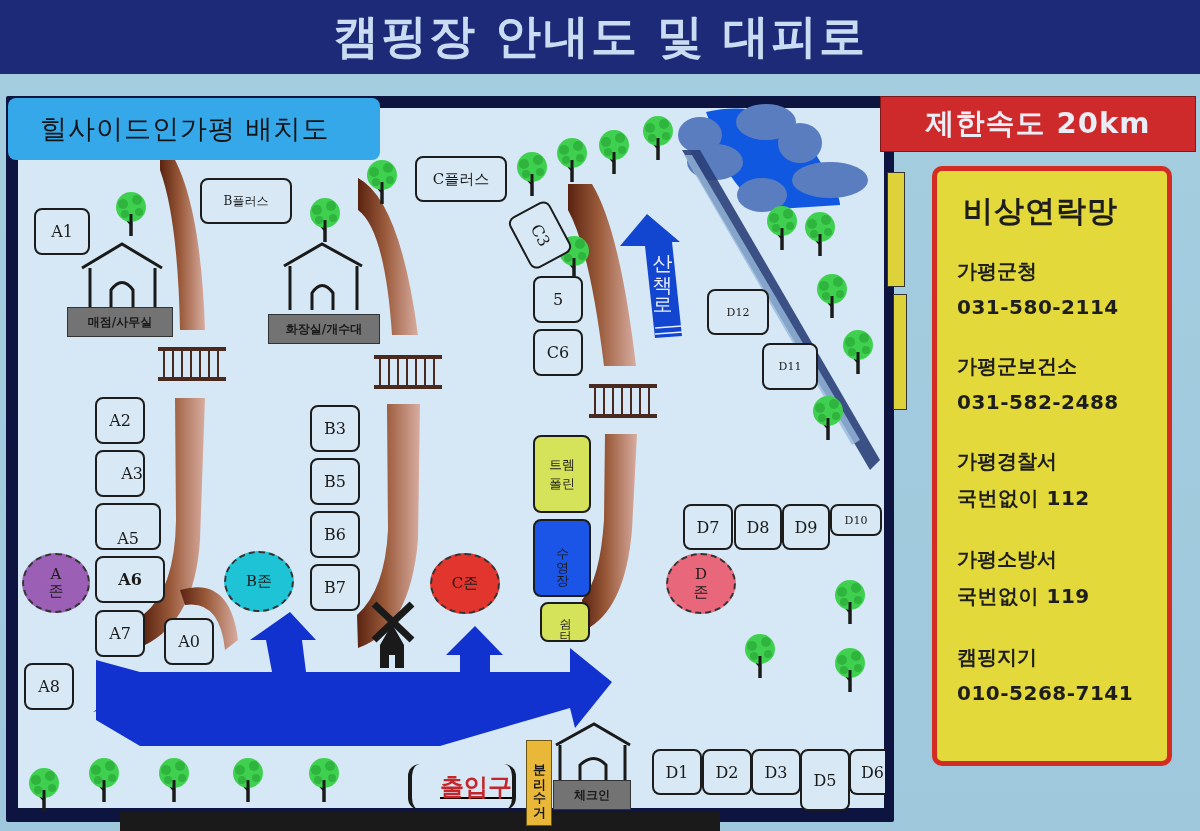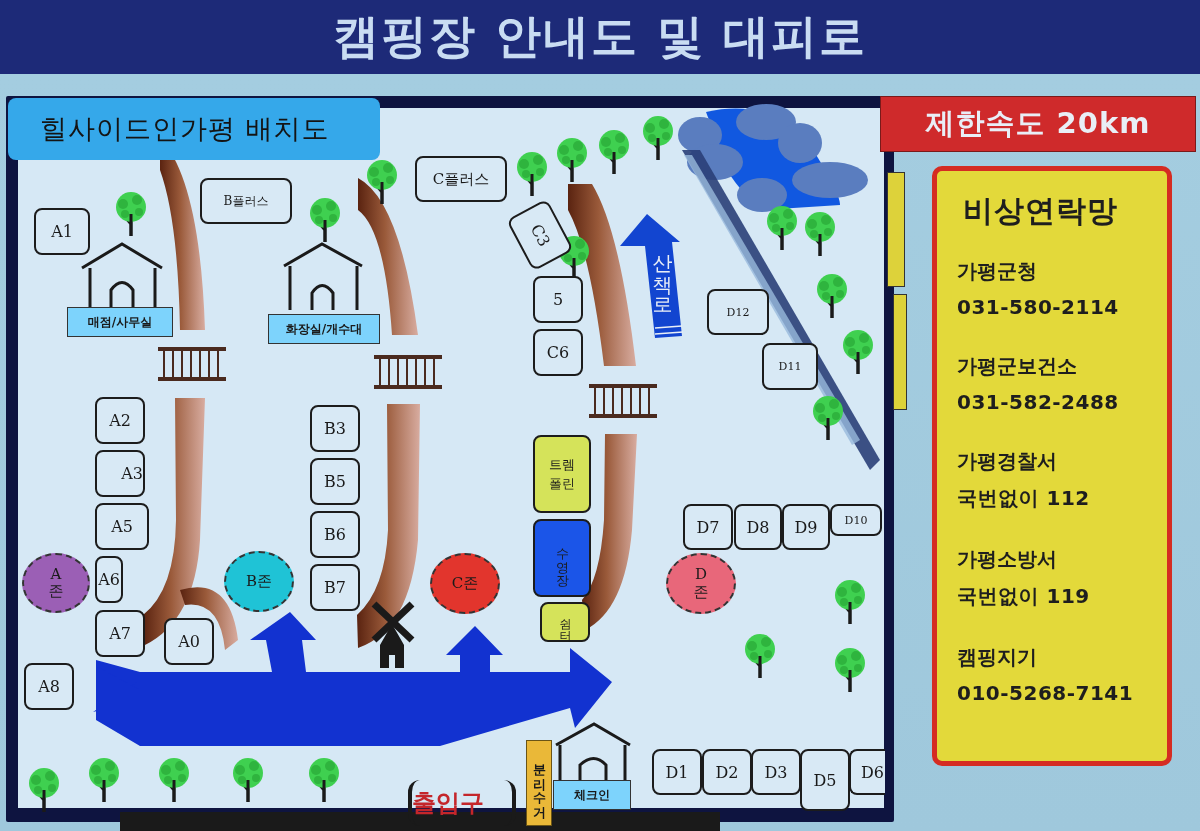--- a/index.html
+++ b/index.html
@@ -19,21 +19,21 @@
   .map-inner { left: 18px; top: 108px; width: 866px; height: 700px; background: #d6e8f5; }
 
   .map-title { left: 8px; top: 98px; width: 372px; height: 62px; background: #35a8ea; border-radius: 8px; display: flex; align-items: center; padding-left: 32px; }
   .map-title span { font-size: 27px; color: #141414; font-weight: normal; letter-spacing: 1px; }
 
   
   .site { position: absolute; border: 2px solid #1c1c1c; border-radius: 8px; background: #d8e9f5; display: flex; align-items: center; justify-content: center; font-family: "DejaVu Serif", "Liberation Serif", serif; font-size: 16px; color: #1a1a1a; cursor: pointer; }
   .site.small-font { font-size: 11px; }
 
   
-  .fac-label { position: absolute; background: #7dd3fc; border: 1.5px solid #333; display: flex; align-items: center; justify-content: center; font-size: 12px; font-weight: bold; color: #1a1a1a; }
+  .fac-label { position: absolute; background: #737373; border: 1.5px solid #333; display: flex; align-items: center; justify-content: center; font-size: 12px; font-weight: bold; color: #1a1a1a; }
 
   
   .zone { position: absolute; border-radius: 50%; border: 2px dashed #333; display: flex; align-items: center; justify-content: center; flex-direction: column; text-align: center; font-family: "DejaVu Serif", "Liberation Serif", serif; font-size: 15px; color: #1a1a1a; line-height: 1.15; cursor: pointer; }
 
   
   .bridge { position: absolute; height: 34px; border-top: 4px solid #4a2a1e; border-bottom: 4px solid #4a2a1e; background: repeating-linear-gradient(90deg, transparent 0 5px, #4a2a1e 5px 7px, transparent 7px 9px); }
 
   
   .speed-sign { left: 880px; top: 96px; width: 316px; height: 56px; background: #cf2a2b; display: flex; align-items: center; justify-content: center; border: 1px solid #7a1a1a; }
   .speed-sign span { color: #e9eef6; font-size: 29px; font-weight: bold; letter-spacing: 1px; }
@@ -42,21 +42,21 @@
   .contact-title { font-size: 30px; font-weight: bold; color: #1e1e1e; margin-bottom: 26px; letter-spacing: 1px; padding-left: 6px; }
   .contact-entry { margin-bottom: 34px; }
   .contact-name { font-size: 20px; font-weight: bold; color: #1e1e1e; margin-bottom: 10px; }
   .contact-phone { font-size: 20px; font-weight: bold; color: #1e1e1e; letter-spacing: 0.5px; }
 
   .side-tab { position: absolute; background: #ddd23a; border: 1.5px solid #333; }
 
   
   .arrow-text { color: #e8eef7; font-size: 20px; writing-mode: vertical-rl; text-orientation: upright; letter-spacing: 2px; }
 
-  .entrance { left: 408px; top: 780px; width: 108px; height: 46px; border-left: 4px solid #1a1a1a; border-right: 4px solid #1a1a1a; border-radius: 12px; display: flex; align-items: center; justify-content: flex-start; }
+  .entrance { left: 408px; top: 764px; width: 108px; height: 46px; border-left: 4px solid #1a1a1a; border-right: 4px solid #1a1a1a; border-radius: 12px; display: flex; align-items: center; justify-content: flex-end; text-decoration: underline; }
   .entrance span { color: #c4262b; font-size: 24px; font-weight: bold; }
 
   .recycle { left: 526px; top: 740px; width: 26px; height: 86px; background: #eab838; border: 1px solid #6a5416; display: flex; align-items: center; justify-content: center; }
   .recycle span { writing-mode: vertical-rl; text-orientation: upright; font-size: 13px; color: #1a1a1a; font-weight: bold; letter-spacing: 1px; }
 
   .road { left: 120px; top: 812px; width: 600px; height: 19px; background: #1a1a1a; }
 </style>
 </head>
 <body>
 
@@ -211,24 +211,24 @@
 
 <div class="site" style="left:34px;top:208px;width:56px;height:47px;">
     <span>A1</span>
   </div>
 <div class="site" style="left:95px;top:397px;width:50px;height:47px;">
     <span>A2</span>
   </div>
 <div class="site" style="left:95px;top:450px;width:50px;height:47px;padding-left:24px;">
     <span>A3</span>
   </div>
-<div class="site" style="left:95px;top:503px;width:54px;height:47px;">
+<div class="site" style="left:95px;top:503px;width:66px;height:47px;align-items:flex-end;">
     <span>A5</span>
   </div>
-<div class="site" style="left:95px;top:556px;width:28px;height:47px;">
+<div class="site" style="left:95px;top:556px;width:70px;height:47px;font-weight:bold;">
     <span>A6</span>
   </div>
 <div class="site" style="left:95px;top:610px;width:50px;height:47px;">
     <span>A7</span>
   </div>
 <div class="site" style="left:164px;top:618px;width:50px;height:47px;">
     <span>A0</span>
   </div>
 <div class="site" style="left:24px;top:663px;width:50px;height:47px;">
     <span>A8</span>

